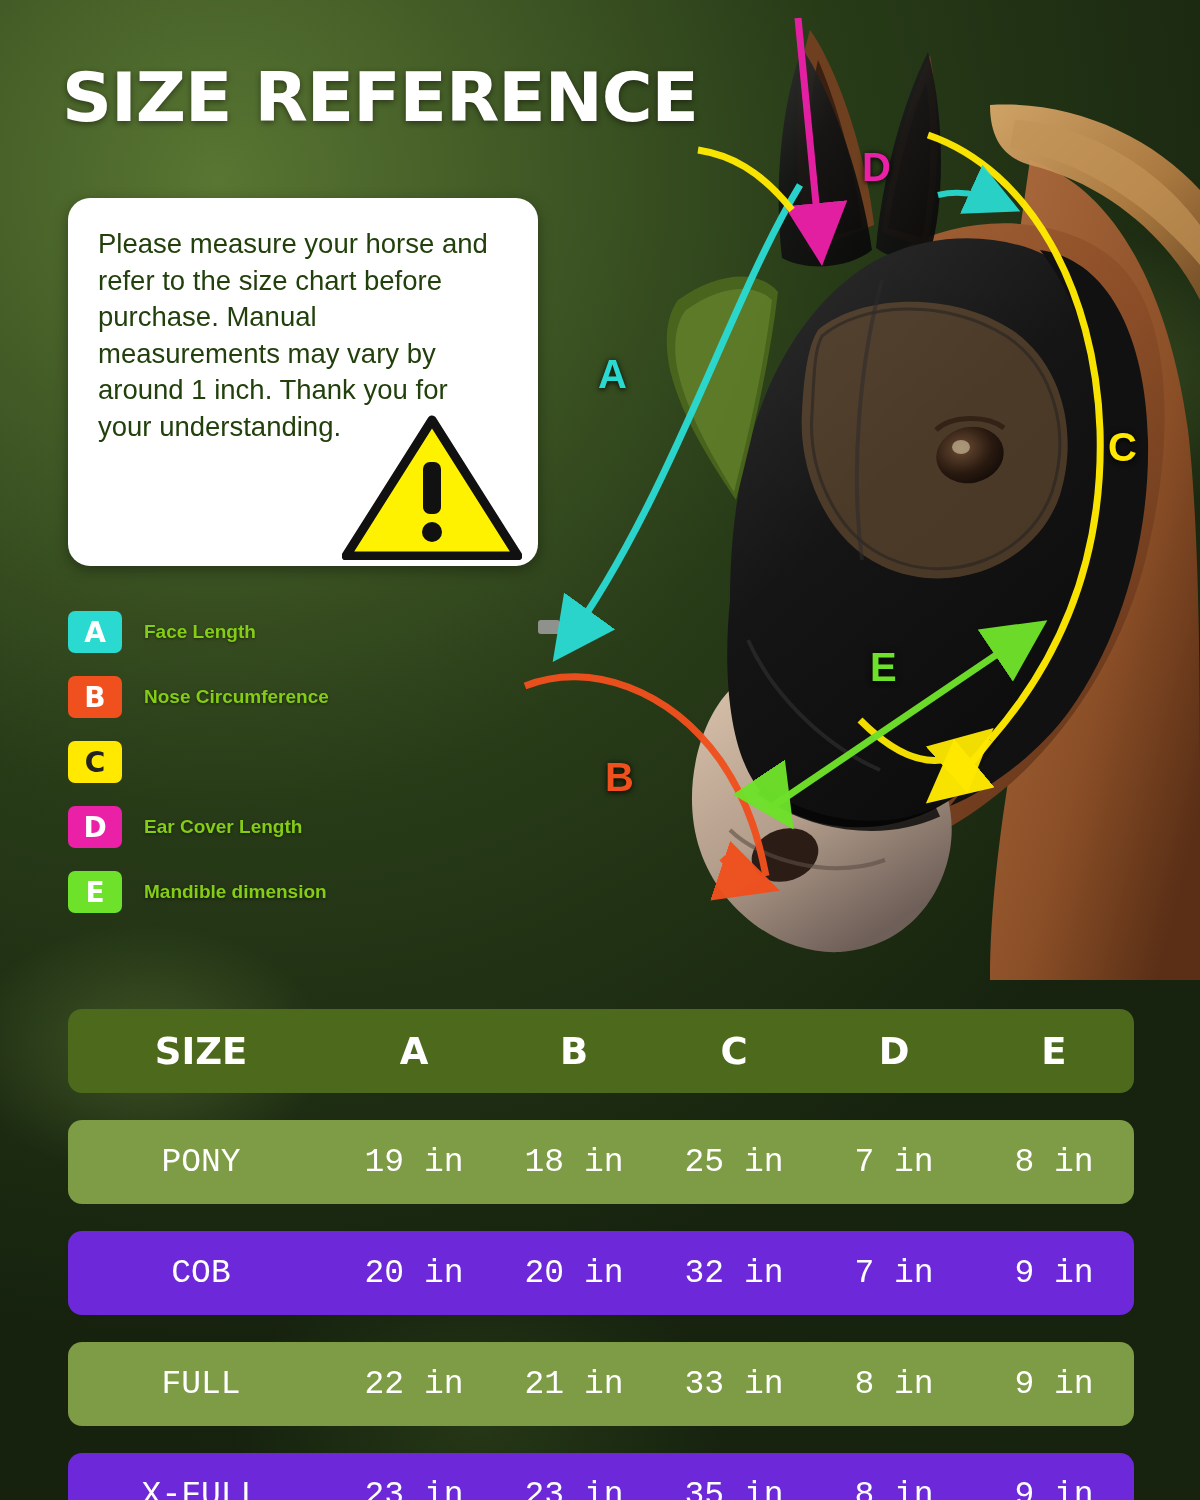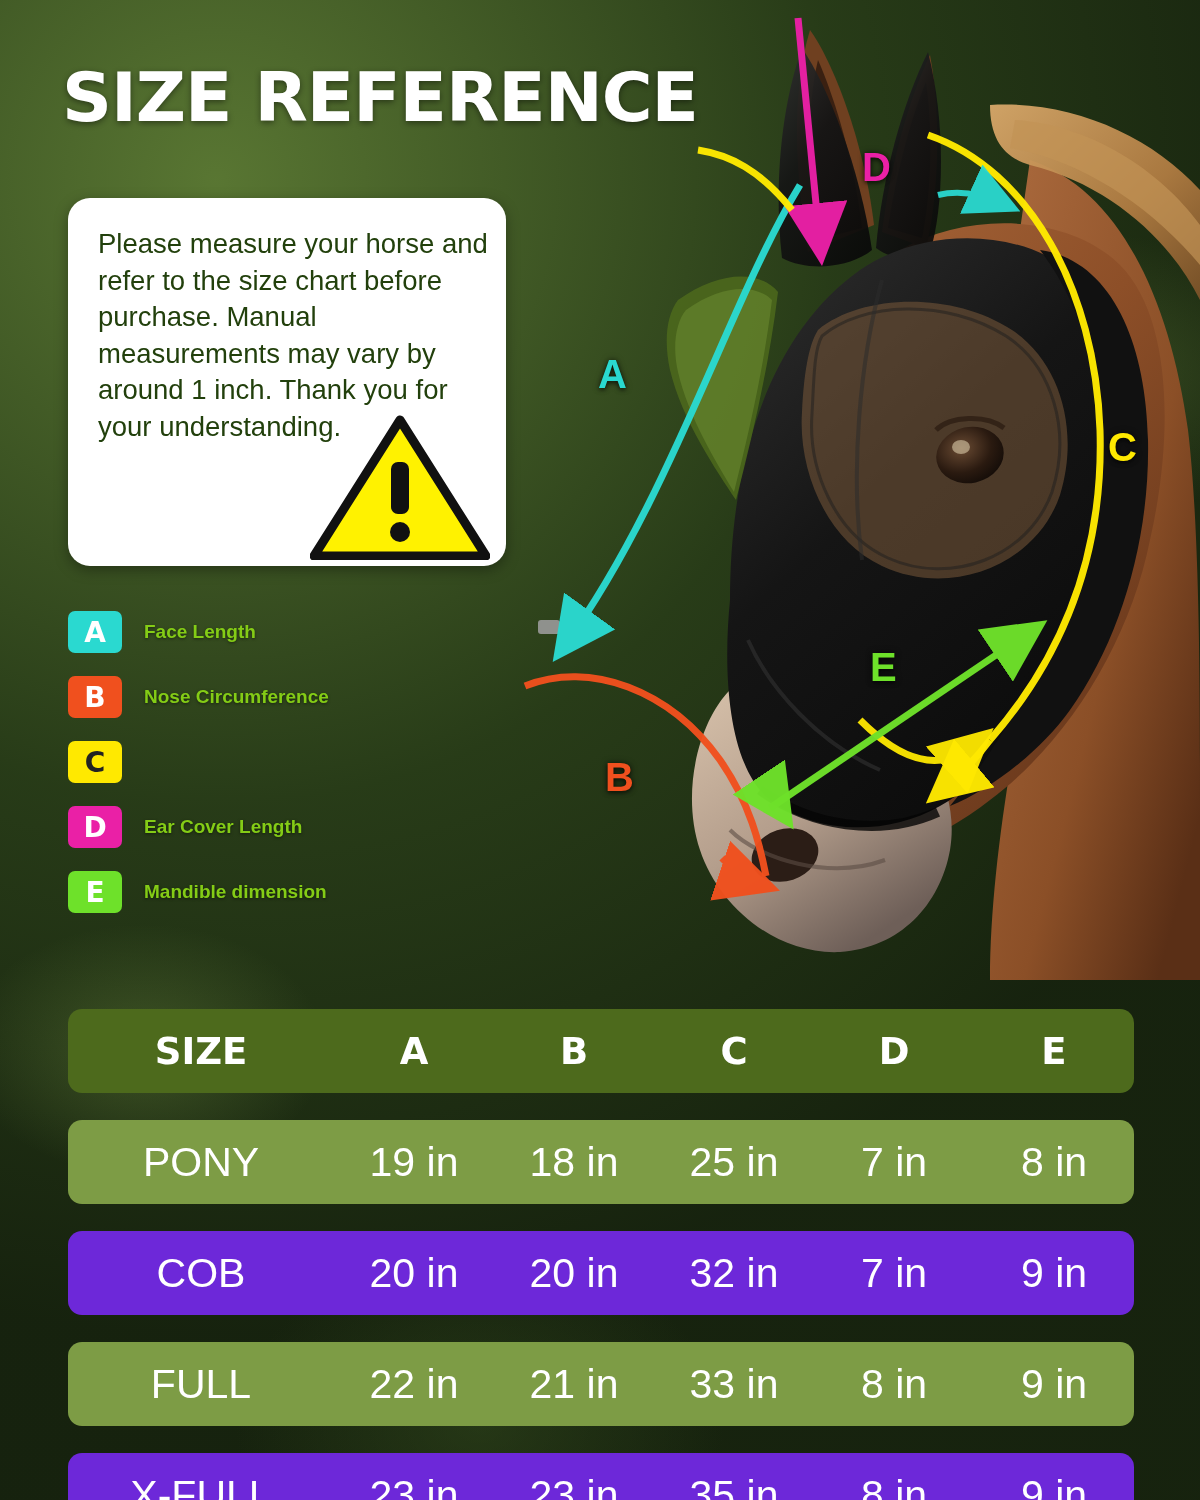--- a/index.html
+++ b/index.html
@@ -84,20 +84,21 @@
   
   .note-card {
     position: absolute;
     left: 68px;
     top: 198px;
     width: 438px;
     height: 368px;
     background: #ffffff;
     border-radius: 22px;
     box-shadow: 0 4px 14px rgba(0,0,0,0.35);
+    padding-left: 32px;
   }
   .note-text {
     position: absolute;
     left: 30px;
     top: 28px;
     width: 392px;
     color: #22400c;
     font-size: 27.5px;
     line-height: 1.33;
     font-family: "Liberation Sans", sans-serif;
@@ -162,23 +163,23 @@
     margin-top: 27px;
   }
   .trow.header {
     background: #4d6a1c;
     height: 84px;
   }
   .trow.odd { background: #7d9c45; }
   .trow.even { background: #6d28d9; }
   .cell {
     color: #ffffff;
-    font-size: 41px;
+    font-size: 33px;
     text-align: center;
-    font-family: Liberation Sans, sans-serif;
+    font-family: Liberation Mono, monospace;
   }
   .trow.header .cell {
     font-weight: bold;
     font-size: 37px;
     font-family: "DejaVu Sans", sans-serif;
   }
   .c0 { width: 266px; }
   .c1, .c2, .c3, .c4, .c5 { width: 160px; }
 </style>
 </head>

